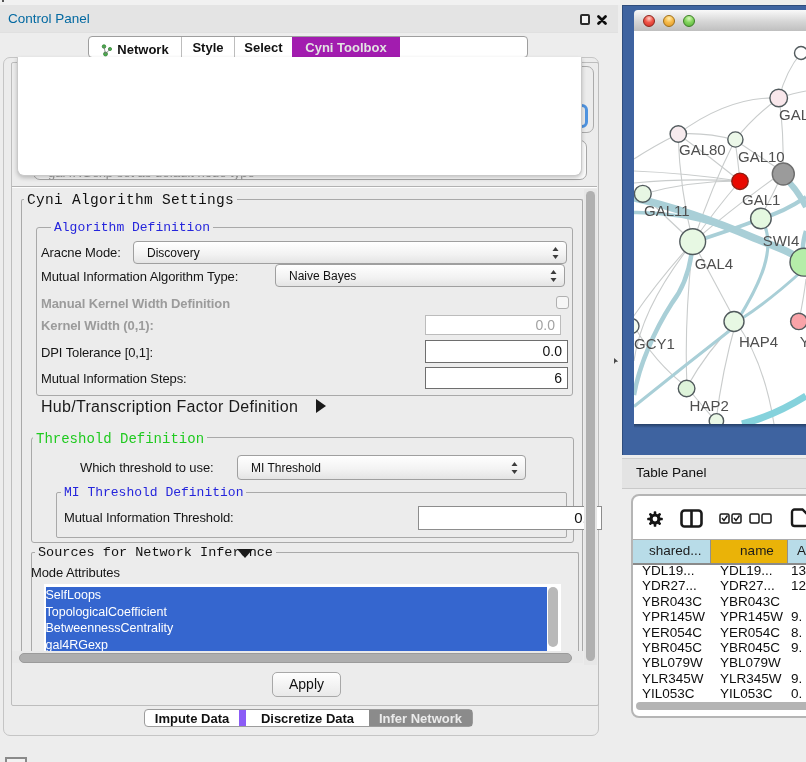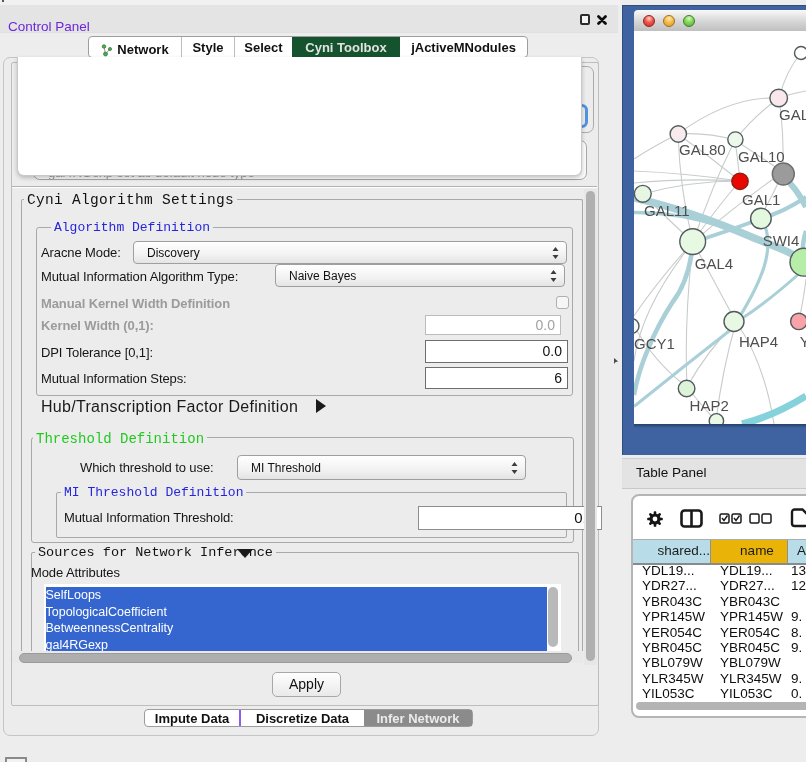--- a/index.html
+++ b/index.html
@@ -16,42 +16,41 @@
   .gbox{position:absolute;border:1px solid #a9a9a9;border-radius:3px;}
 </style>
 </head>
 <body>
 
 <div class="abs" style="left:0;top:0;width:620px;height:741px;background:#ededed;"></div>
 <div class="abs" style="left:0;top:0;width:620px;height:5px;background:#f1f1f1;"></div>
 <div class="abs" style="left:2px;top:0;width:2px;height:2px;background:#555;"></div>
 
 <div class="abs" style="left:0;top:5px;width:618px;height:27px;background:#e4e4e4;border-bottom:1px solid #e0e0e0;"></div>
-<div class="abs" style="left:8px;top:11px;font-size:13.5px;color:#6d28d9;margin-top:8px;">Control Panel</div>
+<div class="abs" style="left:8px;top:11px;font-size:13.5px;color:#0369a1;">Control Panel</div>
 
 <div class="abs" style="left:580px;top:14px;width:6px;height:7px;border:2px solid #2c2c2c;border-radius:2px;background:#f4f4f4;"></div>
 <svg class="abs" style="left:597px;top:15px;" width="10" height="10" viewBox="0 0 10 10">
     <path d="M1.5 1.5 L8.5 8.5 M8.5 1.5 L1.5 8.5" stroke="#0d0d0d" stroke-width="2.7" stroke-linecap="round"></path>
   </svg>
 
 <div class="abs" style="left:3px;top:57px;width:594px;height:677px;background:#ececec;border:1px solid #c5c5c5;border-radius:7px;"></div>
 
 <div class="abs" style="left:88px;top:36px;width:438px;height:20px;background:#fff;border:1px solid #9e9e9e;border-radius:4px;display:flex;font-size:13px;font-weight:bold;color:#111;z-index:5;">
   <div style="width:92px;display:flex;align-items:flex-end;justify-content:center;border-right:1px solid #bdbdbd;">
     <svg width="12" height="13" viewBox="0 0 12 13" style="margin-right:4px;">
         <circle cx="3" cy="2.5" r="1.8" fill="#49b04c" stroke="#2c7b2e" stroke-width=".7"></circle>
         <circle cx="9" cy="5" r="1.6" fill="#49b04c" stroke="#2c7b2e" stroke-width=".7"></circle>
         <circle cx="4.5" cy="10" r="2" fill="#49b04c" stroke="#2c7b2e" stroke-width=".7"></circle>
         <path d="M3 2.5 L4.5 10 M9 5 L4.5 10" stroke="#777" stroke-width=".8"></path>
       </svg>
     Network</div>
   <div style="width:52px;display:flex;align-items:center;justify-content:center;border-right:1px solid #bdbdbd;">Style</div>
   <div style="width:57px;display:flex;align-items:center;justify-content:center;">Select</div>
-  <div style="width:108px;display:flex;align-items:center;justify-content:center;background:#14532d;color:#e2e2e2;">Cyni Toolbox</div>
-  <div style="flex:1;display:flex;align-items:center;justify-content:center;">jActiveMNodules</div>
+  <div style="width:108px;display:flex;align-items:center;justify-content:center;background:#a21caf;color:#e2e2e2;">Cyni Toolbox</div>
 </div>
 
 <div class="abs" style="left:11px;top:62px;width:586px;height:642px;border:1px solid #bdbdbd;border-radius:2px;"></div>
 
 <div class="abs" style="left:20px;top:66px;width:572px;height:65px;border:1px solid #ababab;border-radius:7px;"></div>
 <div class="abs" style="left:545px;top:104px;width:37px;height:18px;border:3px solid #4f93df;border-radius:6px;"></div>
 <div class="abs" style="left:33px;top:140px;width:552px;height:38px;border:1px solid #a6a6a6;border-radius:7px;background:#fbfbfb;"></div>
 <div class="abs" style="left:48px;top:165px;font-size:13px;color:#9d9d9d;white-space:nowrap;overflow:hidden;width:520px;">gal4RGexp set as default node type</div>
 
 <div class="abs" style="left:17px;top:57px;width:563px;height:118px;background:#fff;border:1px solid #c9c9c9;border-top:none;border-radius:0 0 7px 7px;box-shadow:0 2px 4px rgba(0,0,0,0.22);z-index:6;">
@@ -130,21 +129,21 @@
 
 <div class="abs" style="left:12px;top:651px;width:571px;height:12px;background:#e9e9e9;"></div>
 <div class="abs" style="left:19px;top:653px;width:551px;height:8px;background:#aeaeae;border:1px solid #9b9b9b;border-radius:5px;"></div>
 
 <div class="abs" style="left:584px;top:189px;width:13px;height:476px;background:#e7e7e7;"></div>
 <div class="abs" style="left:586px;top:191px;width:9px;height:470px;background:#b0b0b0;border-radius:5px;"></div>
 
 <div class="abs" style="left:272px;top:672px;width:67px;height:23px;background:linear-gradient(#fefefe,#e9e9e9);border:1px solid #a8a8a8;border-radius:5px;text-align:center;line-height:22px;font-size:14px;color:#111;">Apply</div>
 
 <div class="abs" style="left:144px;top:709px;width:327px;height:16px;background:#fff;border:1px solid #9c9c9c;border-radius:4px;display:flex;font-size:13px;font-weight:bold;color:#111;z-index:5;">
-  <div style="width:94px;display:flex;align-items:center;justify-content:center;border-right:2px solid #8b5cf6;">Impute Data</div>
+  <div style="width:94px;display:flex;align-items:center;justify-content:center;border-right:7px solid #8b5cf6;">Impute Data</div>
   <div style="width:123px;display:flex;align-items:center;justify-content:center;">Discretize Data</div>
   <div style="flex:1;display:flex;align-items:center;justify-content:center;background:#8b8b8b;color:#ebebeb;">Infer Network</div>
 </div>
 
 <svg class="abs" style="left:613px;top:357px;" width="6" height="8" viewBox="0 0 6 8">
     <path d="M1 7 L1 1 L5.2 4.6 L2.6 5 Z" fill="#4a4a4a"></path>
   </svg>
 
 <div class="abs" style="left:5px;top:757px;width:18px;height:10px;border:2px solid #8a8a8a;background:#f2f2f2;"></div>
 
@@ -271,21 +270,21 @@
   </svg>
   <svg style="position:absolute;left:116px;top:17px;" width="23" height="11" viewBox="0 0 23 11">
     <rect x="1" y="1" width="9" height="9" rx="1.5" fill="none" stroke="#1a1a1a" stroke-width="1.5"></rect>
     <rect x="13" y="1" width="9" height="9" rx="1.5" fill="none" stroke="#1a1a1a" stroke-width="1.5"></rect>
   </svg>
   <svg style="position:absolute;left:157px;top:12px;" width="20" height="20" viewBox="0 0 20 20">
     <path d="M2 4 a2.5 2.5 0 0 1 2.5-2.5 h8 l5 5 v9 a2.5 2.5 0 0 1 -2.5 2.5 h-10.5 a2.5 2.5 0 0 1 -2.5 -2.5 Z" fill="none" stroke="#1a1a1a" stroke-width="2.4"></path>
   </svg>
 
   <div style="position:absolute;left:0px;top:43px;width:180px;height:23px;border-top:1px solid #adadad;border-bottom:2px solid #8a8a8a;">
-    <div style="position:absolute;left:0;top:0;width:61px;height:23px;background:#b8dce8;border-right:1px solid #909090;text-align:right;font-size:13.5px;color:#1c1c1c;line-height:22px;padding-left:16px;">shared...</div>
+    <div style="position:absolute;left:0;top:0;width:61px;height:23px;background:#b8dce8;border-right:1px solid #909090;text-align:left;font-size:13.5px;color:#1c1c1c;line-height:22px;padding-left:16px;">shared...</div>
     <div style="position:absolute;left:78px;top:0;width:60px;height:23px;background:#eab308;border-right:1px solid #909090;text-align:center;font-size:13.5px;color:#1c1c1c;line-height:22px;padding-left:16px;">name</div>
     <div style="position:absolute;left:155px;top:0;width:25px;height:23px;background:#b8dce8;font-size:13.5px;color:#1c1c1c;line-height:22px;padding-left:9px;">A</div>
   </div>
 
   <div style="position:absolute;left:0;top:67px;width:180px;height:139px;overflow:hidden;font-size:13.5px;color:#0f0f0f;">
     <div style="position:absolute;left:9px;top:0;line-height:15.4px;">YDL19...<br>YDR27...<br>YBR043C<br>YPR145W<br>YER054C<br>YBR045C<br>YBL079W<br>YLR345W<br>YIL053C</div>
     <div style="position:absolute;left:87px;top:0;line-height:15.4px;">YDL19...<br>YDR27...<br>YBR043C<br>YPR145W<br>YER054C<br>YBR045C<br>YBL079W<br>YLR345W<br>YIL053C</div>
     <div style="position:absolute;left:158px;top:0;line-height:15.4px;">13<br>12<br>&nbsp;<br>9.<br>8.<br>9.<br>&nbsp;<br>9.<br>0.</div>
   </div>
 

